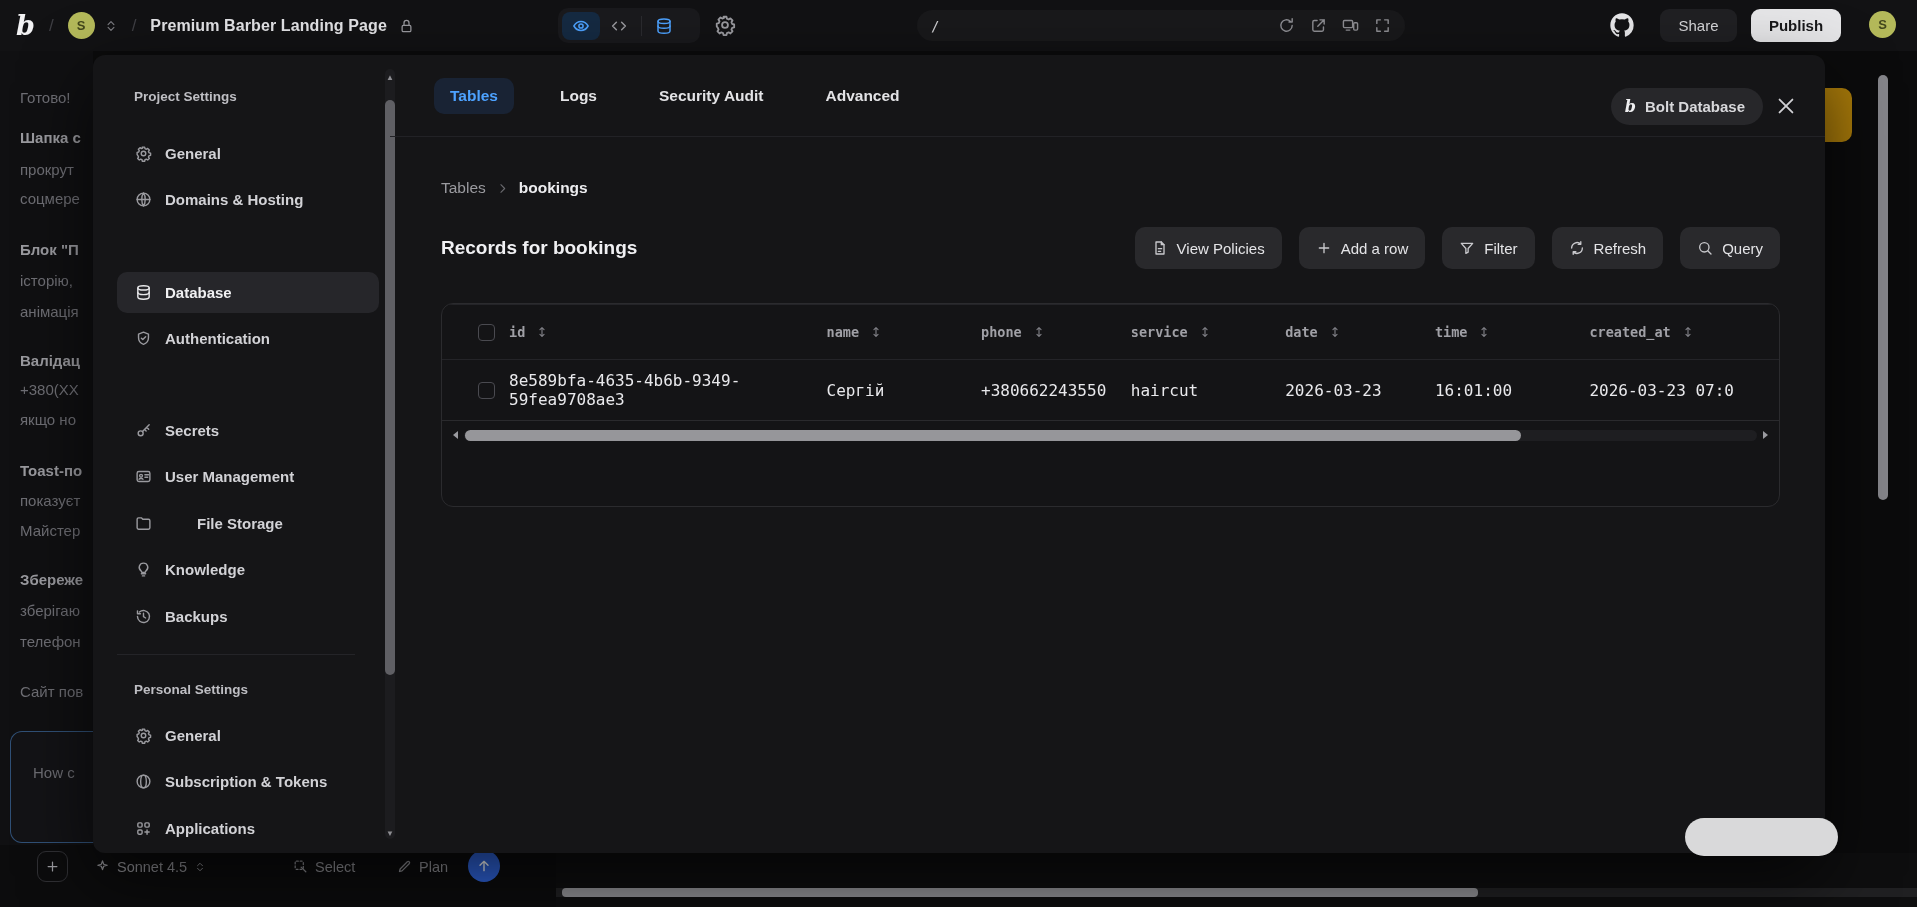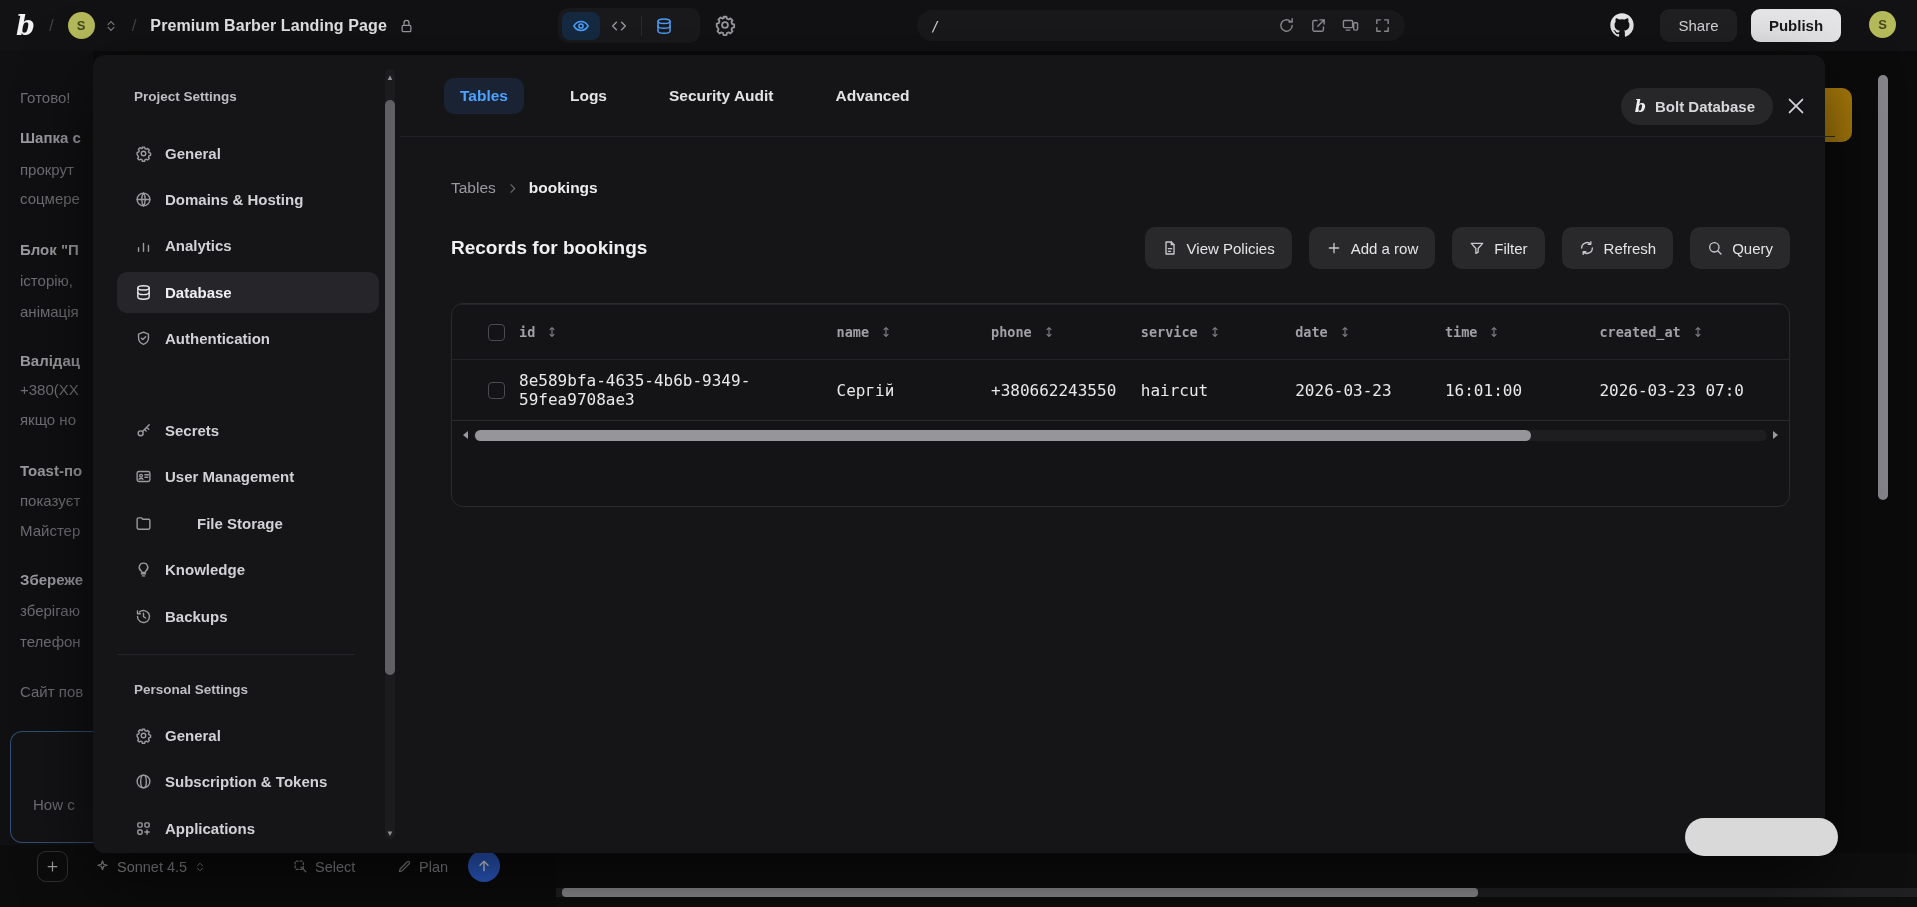--- a/index.html
+++ b/index.html
@@ -32,21 +32,21 @@
   #gh { position:absolute; left:1608px; top:11px; width:28px; height:28px; color:#e8e8ea; cursor:pointer; }
   #share-btn { position:absolute; left:1660px; top:9px; width:77px; height:33px; border-radius:9px; background:#202023; color:#d6d6d9; font-size:15px; display:flex; align-items:center; justify-content:center; cursor:pointer; }
   #publish-btn { position:absolute; left:1751px; top:9px; width:90px; height:33px; border-radius:9px; background:#e6e6e8; color:#18181a; font-size:15px; font-weight:600; display:flex; align-items:center; justify-content:center; cursor:pointer; }
   #user-avatar { position:absolute; left:1869px; top:11px; }
 
   
   #bg-left { position:absolute; left:0; top:51px; width:93px; height:856px; background:#101012; overflow:hidden; }
   .chat-line { position:absolute; left:20px; white-space:nowrap; font-size:15px; color:#6e6e74; }
   .chat-line.b { font-weight:700; color:#9a9a9f; }
   #chat-input-box { position:absolute; left:10px; top:731px; width:150px; height:112px; border:1px solid rgba(72,132,198,.55); border-radius:12px; background:#131316; }
-  #chat-placeholder { position:absolute; left:33px; top:796px; font-size:15px; color:#6c6c72; }
+  #chat-placeholder { position:absolute; left:33px; top:764px; font-size:15px; color:#6c6c72; }
   #composer { position:absolute; left:0; top:845px; width:556px; height:62px; background:#0c0c0d; }
   #plus-btn { position:absolute; left:37px; top:851px; width:31px; height:31px; border:1px solid #2f2f33; border-radius:9px; color:#9a9a9f; display:flex; align-items:center; justify-content:center; cursor:pointer; }
   #plus-btn .ic { width:15px; height:15px; }
   .comp-item { position:absolute; top:851px; height:31px; display:flex; align-items:center; gap:7px; color:#8f8f94; font-size:14.5px; cursor:pointer; }
   .comp-item .ic { width:15px; height:15px; }
   #send-btn { position:absolute; left:468px; top:850px; width:32px; height:32px; border-radius:50%; background:#2f63d8; color:#fff; display:flex; align-items:center; justify-content:center; cursor:pointer; }
   #send-btn .ic { width:16px; height:16px; }
   #bg-bottom-right { position:absolute; left:556px; top:853px; width:1361px; height:54px; background:#0e0e0f; }
   #warn-sliver { position:absolute; left:1800px; top:88px; width:52px; height:54px; border-radius:10px; background:#a87a0a; }
   #right-scrollbar { position:absolute; left:1878px; top:75px; width:10px; height:425px; border-radius:5px; background:#85858a; }
@@ -63,21 +63,21 @@
   .side-item.active { background:#26262a; color:#f0f0f2; }
   .side-item .ic { width:17px; height:17px; color:#9a9a9f; }
   .side-item.active .ic { color:#e8e8ea; }
   .side-item .lbl { margin-left:13px; font-size:15px; font-weight:600; }
   #side-div { position:absolute; left:24px; top:599px; width:238px; height:1px; background:#242428; }
   #side-sb-track { position:absolute; left:292px; top:14px; width:10px; height:770px; background:#1c1c1f; border-radius:5px; }
   #side-sb-thumb { position:absolute; left:292px; top:45px; width:10px; height:575px; background:#5f5f64; border-radius:5px; }
   .sb-arrow { position:absolute; left:292px; width:10px; text-align:center; font-size:8px; color:#8d8d92; }
 
   
-  #mmain { position:absolute; left:307px; top:0; width:1435px; height:798px; }
+  #mmain { position:absolute; left:297px; top:0; width:1435px; height:798px; }
   #tabbar { position:absolute; left:0; top:0; width:1435px; height:82px; border-bottom:1px solid #222226; display:flex; align-items:center; padding-left:44px; gap:30px; }
   .tab { font-size:15.5px; font-weight:600; color:#e3e3e6; padding:9px 16px; border-radius:10px; cursor:pointer; }
   .tab.active { color:#4da2ff; background:rgba(56,130,246,.13); }
   #db-badge { position:absolute; right:62px; top:33px; height:37px; background:#27272a; border-radius:19px; display:flex; align-items:center; padding:0 18px 0 14px; gap:9px; }
   #db-badge .blogo { font-family:"DejaVu Serif", serif; font-style:italic; font-weight:900; font-size:16px; color:#f0f0f2; }
   #db-badge .btxt { color:#d8d8db; font-size:15px; font-weight:600; }
   #modal-close { position:absolute; right:28px; top:40px; width:22px; height:22px; color:#d0d0d4; cursor:pointer; }
   #crumbs { position:absolute; left:51px; top:124px; display:flex; align-items:center; gap:10px; font-size:15.5px; }
   #crumb-root { color:#9a9a9f; cursor:pointer; }
   #crumb-chev { width:13px; height:13px; color:#6a6a6f; }
@@ -297,28 +297,20 @@
       </div>
       <div class="side-item" style="top:124px;">
         <span class="ic">
             <svg viewBox="0 0 24 24" fill="none" stroke="currentColor" stroke-width="2" stroke-linecap="round" stroke-linejoin="round">
               <circle cx="12" cy="12" r="9"></circle>
               <path d="M3 12h18M12 3c3.2 3.6 3.2 14.4 0 18M12 3c-3.2 3.6-3.2 14.4 0 18"></path>
             </svg>
           </span>
         <span class="lbl">Domains &amp; Hosting</span>
       </div>
-      <div class="side-item" style="top:170px;">
-        <span class="ic">
-            <svg viewBox="0 0 24 24" fill="none" stroke="currentColor" stroke-width="2" stroke-linecap="round" stroke-linejoin="round">
-              <path d="M5 20v-5M12 20V9M19 20v-8"></path>
-            </svg>
-          </span>
-        <span class="lbl">Analytics</span>
-      </div>
       <div class="side-item active" style="top:217px;">
         <span class="ic">
             <svg viewBox="0 0 24 24" fill="none" stroke="currentColor" stroke-width="2" stroke-linecap="round" stroke-linejoin="round">
               <ellipse cx="12" cy="5.5" rx="8" ry="3"></ellipse>
               <path d="M4 5.5v13c0 1.7 3.6 3 8 3s8-1.3 8-3v-13"></path>
               <path d="M4 12c0 1.7 3.6 3 8 3s8-1.3 8-3"></path>
             </svg>
           </span>
         <span class="lbl">Database</span>
       </div>

